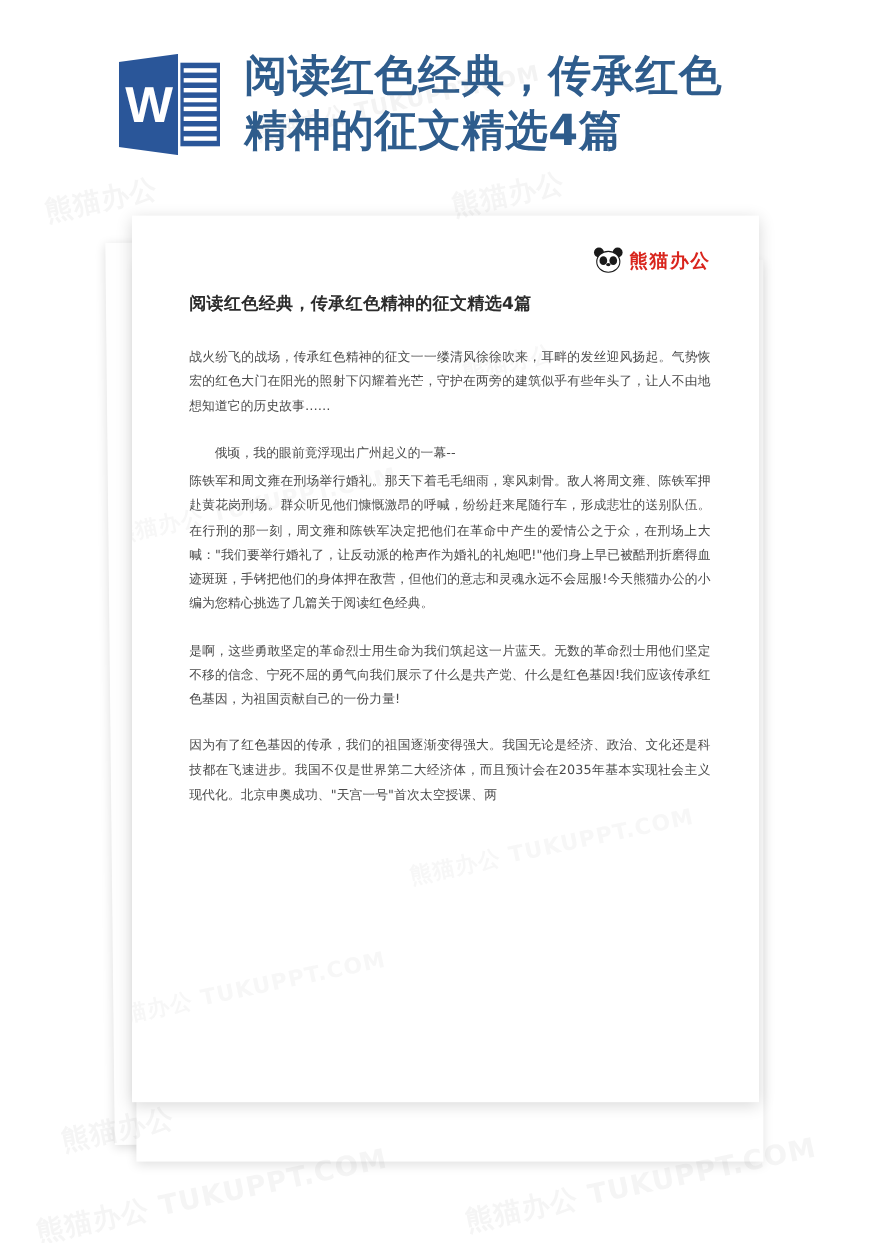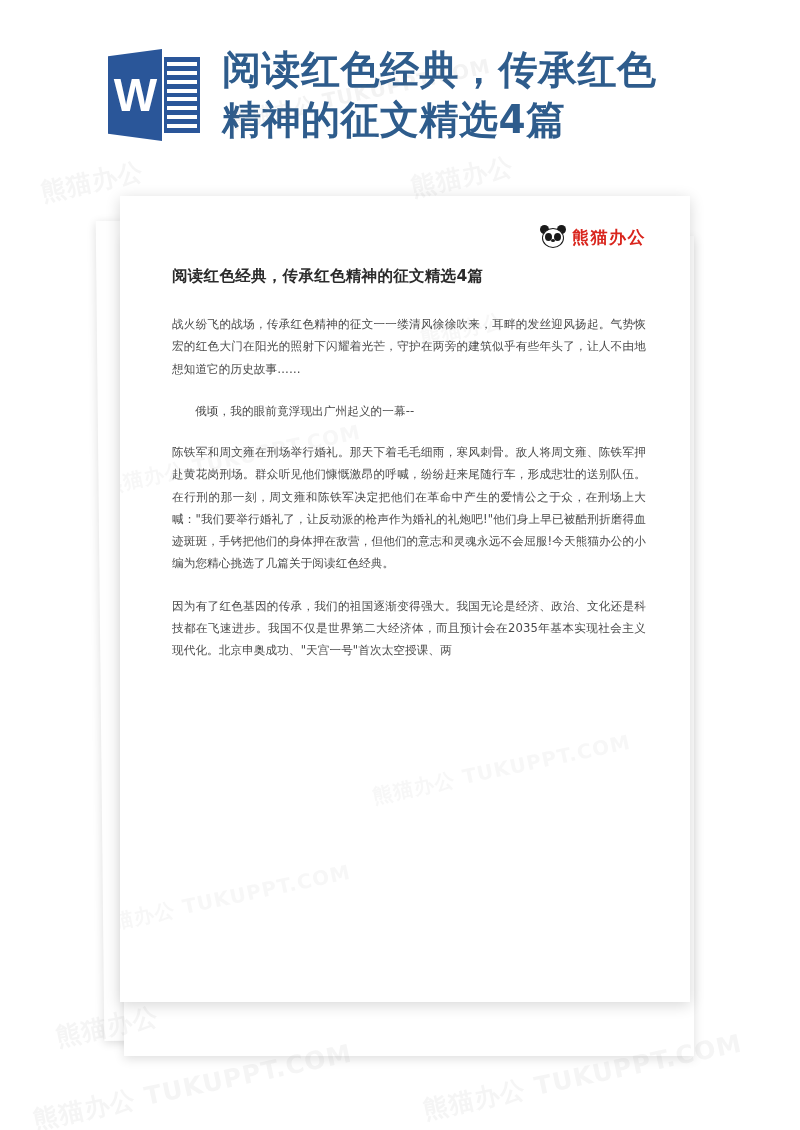--- a/index.html
+++ b/index.html
@@ -210,21 +210,21 @@
   .doc-p {
     font-size: 11.6px;
     line-height: 1.92;
     color: #4a4a4a;
     margin: 0 0 20px 0;
     text-align: justify;
     letter-spacing: 0.1px;
     font-family: "DejaVu Sans", "Liberation Sans", sans-serif;
   }
   .doc-p.indent { text-indent: 2em; }
-  .doc-p.tight { margin-bottom: 19px; }
+  .doc-p.tight { margin-bottom: 4px; }
 
   
   .wm {
     position: absolute;
     color: rgba(120,120,120,0.085);
     font-size: 20px;
     font-weight: bold;
     white-space: nowrap;
     transform: rotate(-12deg);
     pointer-events: none;
@@ -276,20 +276,21 @@
           <div class="pf-nose"></div>
         </div>
         <div class="panda-text">熊猫办公</div>
       </div>
 
       <div class="doc-title">阅读红色经典，传承红色精神的征文精选4篇</div>
 
       <p class="doc-p">战火纷飞的战场，传承红色精神的征文一一缕清风徐徐吹来，耳畔的发丝迎风扬起。气势恢宏的红色大门在阳光的照射下闪耀着光芒，守护在两旁的建筑似乎有些年头了，让人不由地想知道它的历史故事……</p>
       <p class="doc-p indent tight">俄顷，我的眼前竟浮现出广州起义的一幕--</p>
       <p class="doc-p">陈铁军和周文雍在刑场举行婚礼。那天下着毛毛细雨，寒风刺骨。敌人将周文雍、陈铁军押赴黄花岗刑场。群众听见他们慷慨激昂的呼喊，纷纷赶来尾随行车，形成悲壮的送别队伍。在行刑的那一刻，周文雍和陈铁军决定把他们在革命中产生的爱情公之于众，在刑场上大喊："我们要举行婚礼了，让反动派的枪声作为婚礼的礼炮吧!"他们身上早已被酷刑折磨得血迹斑斑，手铐把他们的身体押在敌营，但他们的意志和灵魂永远不会屈服!今天熊猫办公的小编为您精心挑选了几篇关于阅读红色经典。</p>
+      <p class="doc-p">是啊，这些勇敢坚定的革命烈士用生命为我们筑起这一片蓝天。无数的革命烈士用他们坚定不移的信念、宁死不屈的勇气向我们展示了什么是共产党、什么是红色基因!我们应该传承红色基因，为祖国贡献自己的一份力量!</p>
       <p class="doc-p">因为有了红色基因的传承，我们的祖国逐渐变得强大。我国无论是经济、政治、文化还是科技都在飞速进步。我国不仅是世界第二大经济体，而且预计会在2035年基本实现社会主义现代化。北京申奥成功、"天宫一号"首次太空授课、两</p>
 
       <div class="wm light" style="left:-20px; top:250px;">熊猫办公 TUKUPPT.COM</div>
       <div class="wm light" style="left:300px; top:120px;">熊猫办公</div>
       <div class="wm light" style="left:250px; top:560px;">熊猫办公 TUKUPPT.COM</div>
       <div class="wm light" style="left:-30px; top:690px;">熊猫办公 TUKUPPT.COM</div>
     </div>
   </div>
 
   <div class="wm big" style="left:40px; top:165px;">熊猫办公</div>

